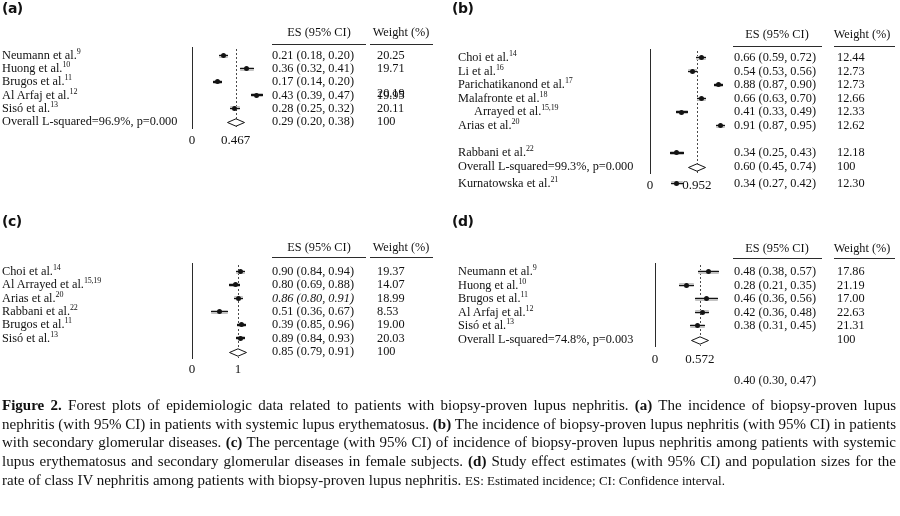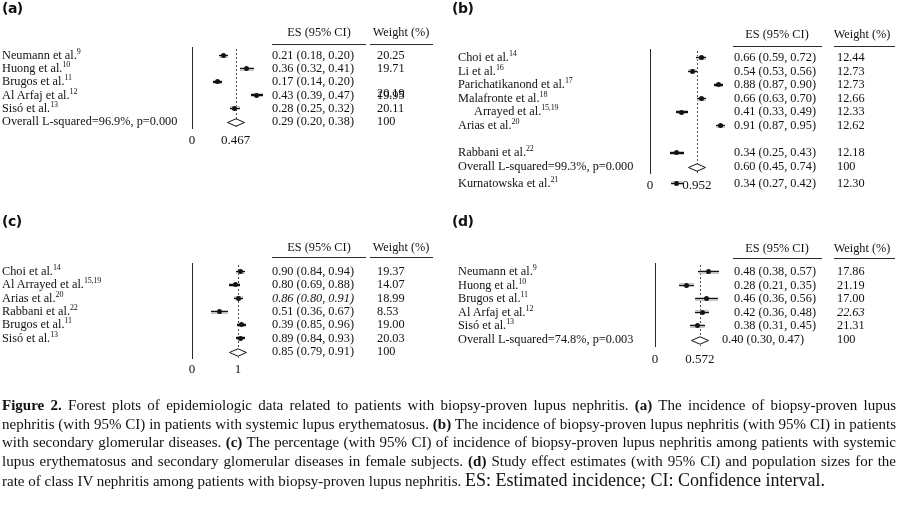--- a/index.html
+++ b/index.html
@@ -29,21 +29,21 @@
   .band{position:absolute;height:4px;background:#c3c3c3;border-radius:1px;}
   .whisk{position:absolute;height:1.4px;background:#131313;}
   .dot{position:absolute;width:5px;height:5px;background:#131313;border-radius:50%;}
   .diamond{position:absolute;}
   .tick{position:absolute;width:70px;text-align:center;font-size:13px;}
   #caption{
     position:absolute;left:2px;top:396px;width:894px;margin:0;
     font-size:15px;line-height:18.7px;text-align:justify;
   }
   #caption b{font-weight:bold;}
-  .cap-small{font-size:18px;}
+  .cap-small{font-size:13px;}
 </style>
 </head>
 <body>
 
 <div id="figure">
 
   <section class="panel" id="panel-a" style="left:0;top:0;height:210px;">
     <span class="pletter" style="top:0;">(a)</span>
     <span class="hdr" style="left:249px;top:25px;">ES (95% CI)</span>
     <span class="hdr" style="left:331px;top:25px;">Weight (%)</span>
@@ -292,36 +292,36 @@
           <div class="dot" style="left: 254.02px; top: 4.25px;"></div>
           <span class="esv" style="left: 284px;">0.46 (0.36, 0.56)</span>
           <span class="wtv" style="left: 387px;">17.00</span>
         </div>
         <div class="row" style="top: 95.5px; height: 13.5px; line-height: 13.5px;">
           <span class="slabel" style="left: 8px;">Al Arfaj et al.<sup>12</sup></span>
           <div class="band" style="left: 245.32px; width: 13.44px; top: 4.75px;"></div>
           <div class="whisk" style="left: 245.32px; width: 13.44px; top: 6.05px;"></div>
           <div class="dot" style="left: 249.54px; top: 4.25px;"></div>
           <span class="esv" style="left: 284px;">0.42 (0.36, 0.48)</span>
-          <span class="wtv" style="left: 387px; font-style: italic;">22.63</span>
+          <span class="wtv" style="left: 387px;">22.63</span>
         </div>
         <div class="row" style="top: 109px; height: 13.5px; line-height: 13.5px;">
           <span class="slabel" style="left: 8px;">Sisó et al.<sup>13</sup></span>
           <div class="band" style="left: 239.72px; width: 15.68px; top: 4.75px;"></div>
           <div class="whisk" style="left: 239.72px; width: 15.68px; top: 6.05px;"></div>
           <div class="dot" style="left: 245.06px; top: 4.25px;"></div>
           <span class="esv" style="left: 284px;">0.38 (0.31, 0.45)</span>
           <span class="wtv" style="left: 387px;">21.31</span>
         </div>
         <div class="row" style="top: 122.5px; height: 13.5px; line-height: 13.5px;">
           <span class="slabel" style="left: 8px;">Overall L-squared=74.8%, p=0.003</span>
           <div class="diamond" style="left: 240.8px; top: 2.25px;"><svg width="18" height="9">
               <polygon points="0.5,4.5 9,0.8 17.5,4.5 9,8.2" fill="#ffffff" stroke="#131313" stroke-width="1"></polygon>
             </svg></div>
-          <span class="esv" style="left: 272px;">0.40 (0.30, 0.47)</span>
+          <span class="esv" style="left: 284px; margin-top: 41px;">0.40 (0.30, 0.47)</span>
           <span class="wtv" style="left: 387px;">100</span>
         </div>
       </div>
     <span class="tick" style="left: 170px; top: 141px;">0</span>
     <span class="tick" style="left: 214.8px; top: 141px;">0.572</span>
   </section>
 
   <p id="caption"><b>Figure 2.</b><span> Forest plots of epidemiologic data related to patients with biopsy-proven lupus nephritis. </span><b>(a)</b><span> The incidence of biopsy-proven lupus nephritis (with 95% CI) in patients with systemic lupus erythematosus. </span><b>(b)</b><span> The incidence of biopsy-proven lupus nephritis (with 95% CI) in patients with secondary glomerular diseases. </span><b>(c)</b><span> The percentage (with 95% CI) of incidence of biopsy-proven lupus nephritis among patients with systemic lupus erythematosus and secondary glomerular diseases in female subjects. </span><b>(d)</b><span> Study effect estimates (with 95% CI) and population sizes for the rate of class IV nephritis among patients with biopsy-proven lupus nephritis. </span><span class="cap-small">ES: Estimated incidence; CI: Confidence interval.</span></p>
 </div>
 

